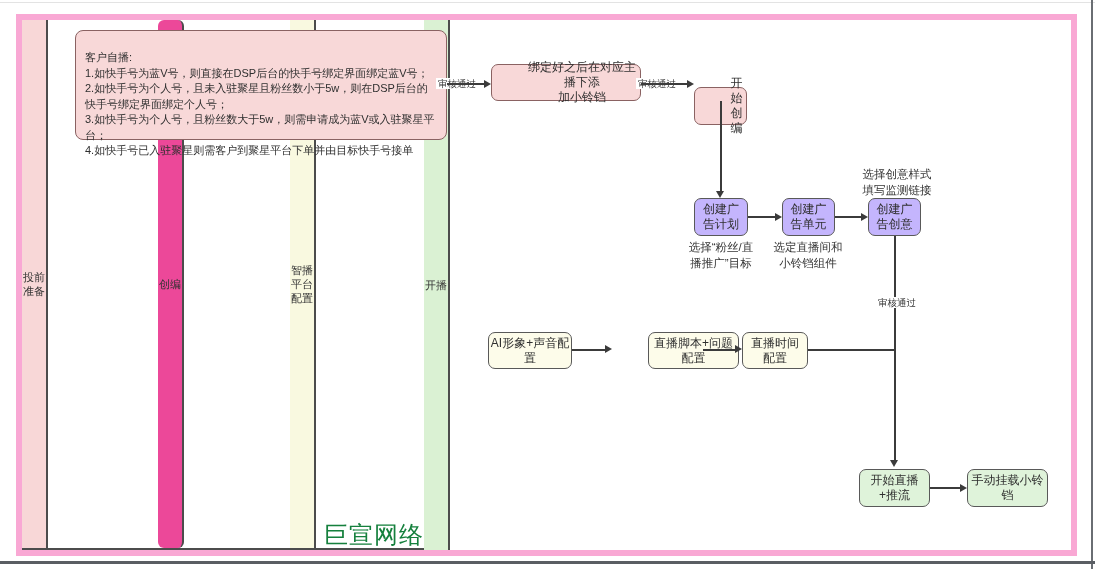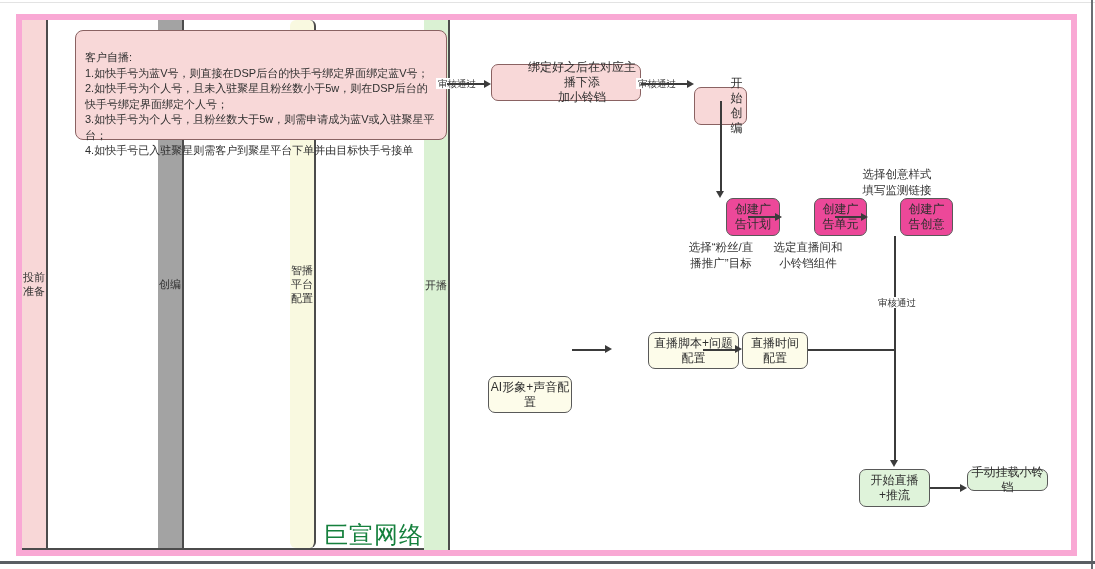--- a/index.html
+++ b/index.html
@@ -14,30 +14,30 @@
   
   .frame{position:absolute;left:16px;top:14px;width:1061px;height:542px;box-sizing:border-box;
          border:6px solid #f9a8d4;display:flex;flex-direction:row;}
   .lane{display:flex;flex-grow:0;flex-shrink:0;box-sizing:border-box;border-bottom:2px solid #4c4c4c;}
   .lane:last-child{border-bottom:none;}
   .lane-header{width:26px;box-sizing:border-box;border-right:2px solid #4c4c4c;
                display:flex;align-items:center;justify-content:center;text-align:center;
                font-size:11px;line-height:14px;white-space:pre-line;color:#333;}
   .lane-body{flex:1;background:#fff;}
   .h-pink{background:#f8d7d7;}
-  .h-peach{background:#a3a3a3;}
-  .h-yellow{background:#f9f9e0;border-radius:6px;}
+  .h-peach{background:#ec4899;border-radius:6px;}
+  .h-yellow{background:#f9f9e0;}
   .h-green{background:#daf1d3;}
 
   
   .node{position:absolute;box-sizing:border-box;border:1.5px solid #595959;border-radius:7px;
         display:flex;align-items:center;justify-content:center;text-align:center;
         white-space:pre-line;font-size:12px;line-height:15px;color:#2f2f2f;}
   .n-pink{background:#f8d8d8;border-color:#8a6262;padding-left:32px;}
-  .n-peach{background:#ec4899;margin-left:32px;}
+  .n-peach{background:#c4b5fd;}
   .n-yellow{background:#fdfcea;}
   .n-green{background:#dff3da;}
   .note-box{align-items:flex-start;justify-content:flex-start;text-align:left;
             padding:19px 9px;font-size:11px;line-height:15.5px;border-radius:8px;}
 
   
   .subnote{position:absolute;font-size:11.5px;line-height:16px;text-align:center;
            white-space:pre-line;color:#333;}
   .edge-label{position:absolute;font-size:9.5px;line-height:11px;color:#333;
               background:#fff;padding:0 2px;}
@@ -123,37 +123,37 @@
 
   <div class="subnote" style="left:671px;top:239px;width:100px;">选择“粉丝/直
 播推广”目标</div>
   <div class="subnote" style="left:758px;top:239px;width:100px;">选定直播间和
 小铃铛组件</div>
 
   <div class="line" style="left:894px;top:236px;width:1.6px;height:224px;"></div>
   <div class="ah-d" style="left:890.3px;top:460px;"></div>
   <div class="edge-label" style="left:876px;top:297px;">审核通过</div>
 
-  <div class="node n-yellow" style="left:488px;top:332px;width:84px;height:37px;margin-top:44px;">AI形象+声音配
+  <div class="node n-yellow" style="left:488px;top:332px;width:84px;height:37px;">AI形象+声音配
 置</div>
   <div class="line" style="left:572px;top:349.2px;width:34px;height:1.6px;"></div>
   <div class="ah-r" style="left:605px;top:345px;"></div>
 
   <div class="node n-yellow" style="left:648px;top:332px;width:91px;height:37px;">直播脚本+问题
 配置</div>
   <div class="line" style="left:703px;top:349.2px;width:33px;height:1.6px;"></div>
   <div class="ah-r" style="left:735px;top:345px;"></div>
 
   <div class="node n-yellow" style="left:742px;top:332px;width:66px;height:37px;">直播时间
 配置</div>
   <div class="line" style="left:808px;top:349.2px;width:87px;height:1.6px;"></div>
 
   <div class="node n-green" style="left:859px;top:469px;width:71px;height:38px;">开始直播
 +推流</div>
   <div class="line" style="left:930px;top:487.2px;width:31px;height:1.6px;"></div>
   <div class="ah-r" style="left:960px;top:483.5px;"></div>
 
-  <div class="node n-green" style="left:967px;top:469px;width:81px;height:22px;">手动挂载小铃
+  <div class="node n-green" style="left:967px;top:469px;width:81px;height:38px;">手动挂载小铃
 铛</div>
 
   <div class="watermark">巨宣网络</div>
 
 </div>
 
 </body></html>

